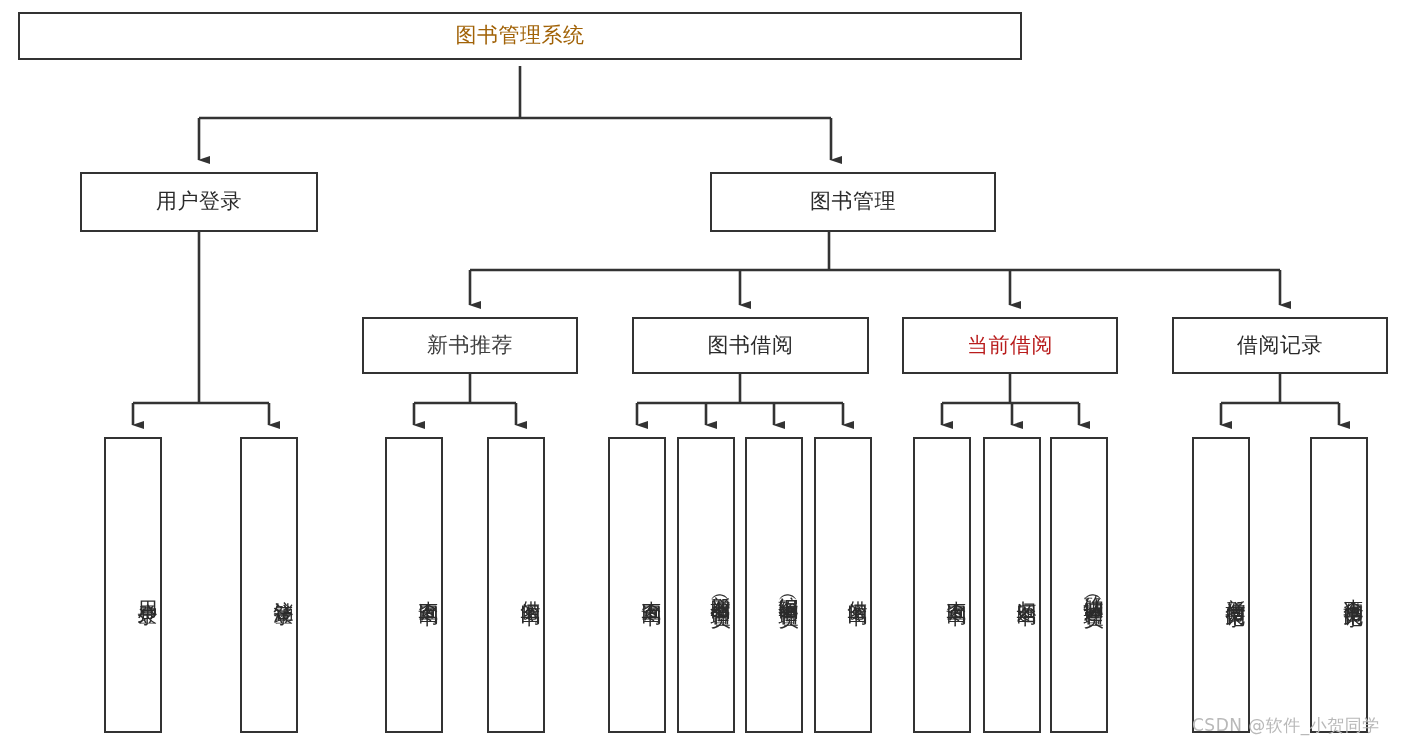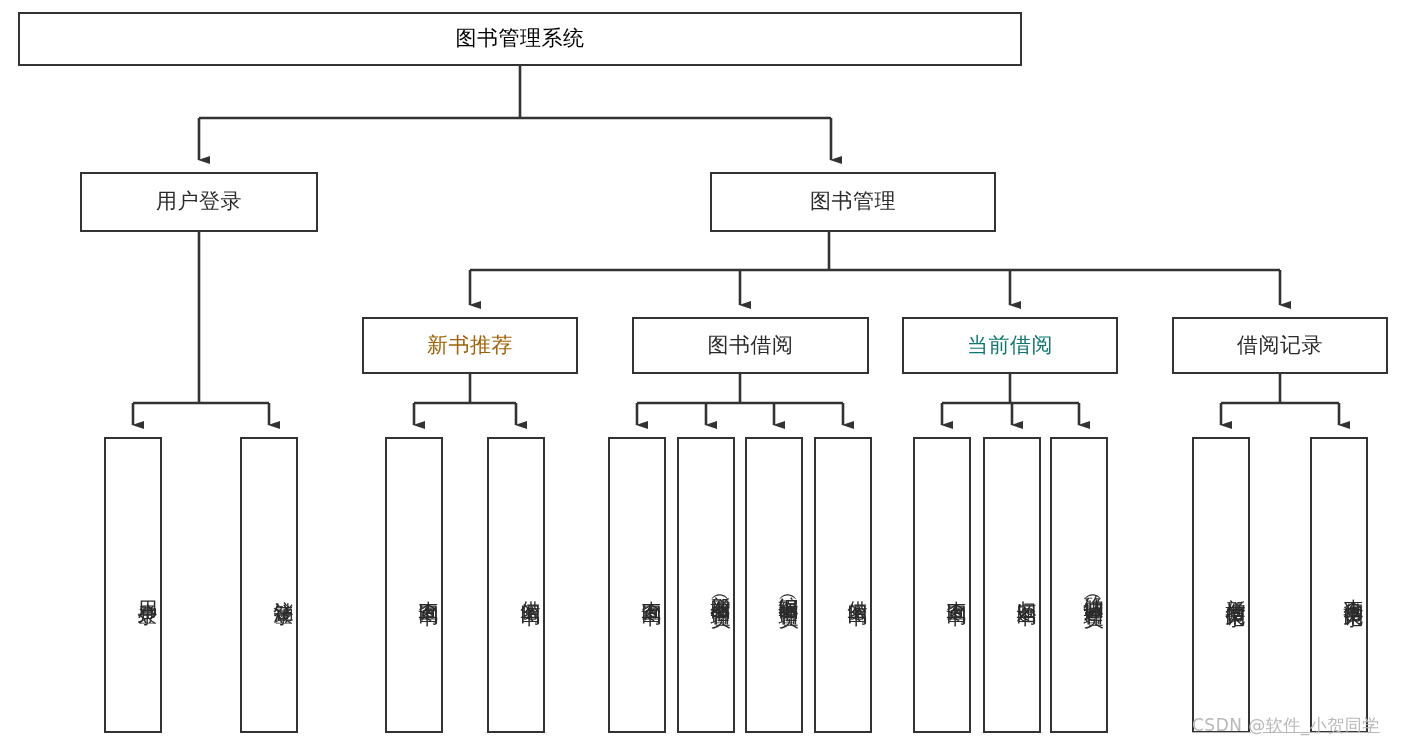--- a/index.html
+++ b/index.html
@@ -56,21 +56,20 @@
     writing-mode: vertical-rl;
     text-orientation: upright;
   }
   #watermark {
     position: absolute;
     font-size: 17px;
     color: #b9b9b9;
     letter-spacing: 0.5px;
     white-space: nowrap;
     user-select: none;
-    text-decoration: underline;
   }
 </style>
 </head>
 <body>
 
 <div id="canvas">
 
   <svg id="wires" viewBox="0 0 1405 747" xmlns="http://www.w3.org/2000/svg">
     <defs>
       <marker id="arw" markerWidth="10" markerHeight="12" refX="5" refY="11" orient="auto" markerUnits="userSpaceOnUse">
@@ -114,28 +113,28 @@
       <path d="M1012,403 L1012,425" marker-end="url(#arw)"></path>
       <path d="M1079,403 L1079,425" marker-end="url(#arw)"></path>
 
       <path d="M1280,374 L1280,403"></path>
       <path d="M1221,403 L1339,403"></path>
       <path d="M1221,403 L1221,425" marker-end="url(#arw)"></path>
       <path d="M1339,403 L1339,425" marker-end="url(#arw)"></path>
     </g>
   </svg>
 
-  <div class="node horiz" style="left: 18px; top: 12px; width: 1004px; height: 54px; border-color: rgb(51, 51, 51); background: rgb(255, 255, 255); color: #000000;">图书管理系统</div>
+  <div class="node horiz" style="left: 18px; top: 12px; width: 1004px; height: 48px; border-color: rgb(51, 51, 51); background: rgb(255, 255, 255); color: #a16207;">图书管理系统</div>
 
   <div class="node horiz" style="left: 80px; top: 172px; width: 238px; height: 60px; border-color: rgb(51, 51, 51); background: rgb(255, 255, 255); color: rgb(43, 43, 43);">用户登录</div>
   <div class="node horiz" style="left: 710px; top: 172px; width: 286px; height: 60px; border-color: rgb(51, 51, 51); background: rgb(255, 255, 255); color: rgb(43, 43, 43);">图书管理</div>
 
-  <div class="node horiz" style="left: 362px; top: 317px; width: 216px; height: 57px; border-color: rgb(51, 51, 51); background: rgb(255, 255, 255); color: #a16207;">新书推荐</div>
+  <div class="node horiz" style="left: 362px; top: 317px; width: 216px; height: 57px; border-color: rgb(51, 51, 51); background: rgb(255, 255, 255); color: #404040;">新书推荐</div>
   <div class="node horiz" style="left: 632px; top: 317px; width: 237px; height: 57px; border-color: rgb(51, 51, 51); background: rgb(255, 255, 255); color: rgb(43, 43, 43);">图书借阅</div>
-  <div class="node horiz" style="left: 902px; top: 317px; width: 216px; height: 57px; border-color: rgb(51, 51, 51); background: rgb(255, 255, 255); color: #0f766e;">当前借阅</div>
+  <div class="node horiz" style="left: 902px; top: 317px; width: 216px; height: 57px; border-color: rgb(51, 51, 51); background: rgb(255, 255, 255); color: #b91c1c;">当前借阅</div>
   <div class="node horiz" style="left: 1172px; top: 317px; width: 216px; height: 57px; border-color: rgb(51, 51, 51); background: rgb(255, 255, 255); color: rgb(43, 43, 43);">借阅记录</div>
 
   <div class="node vert" style="left: 104px; top: 437px; width: 58px; height: 296px; border-color: rgb(51, 51, 51); background: rgb(255, 255, 255); color: rgb(43, 43, 43);">
       <span>用户登录</span>
     </div>
   <div class="node vert" style="left: 240px; top: 437px; width: 58px; height: 296px; border-color: rgb(51, 51, 51); background: rgb(255, 255, 255); color: rgb(43, 43, 43);">
       <span>注销登录</span>
     </div>
   <div class="node vert" style="left: 385px; top: 437px; width: 58px; height: 296px; border-color: rgb(51, 51, 51); background: rgb(255, 255, 255); color: rgb(43, 43, 43);">
       <span>查询图书</span>

